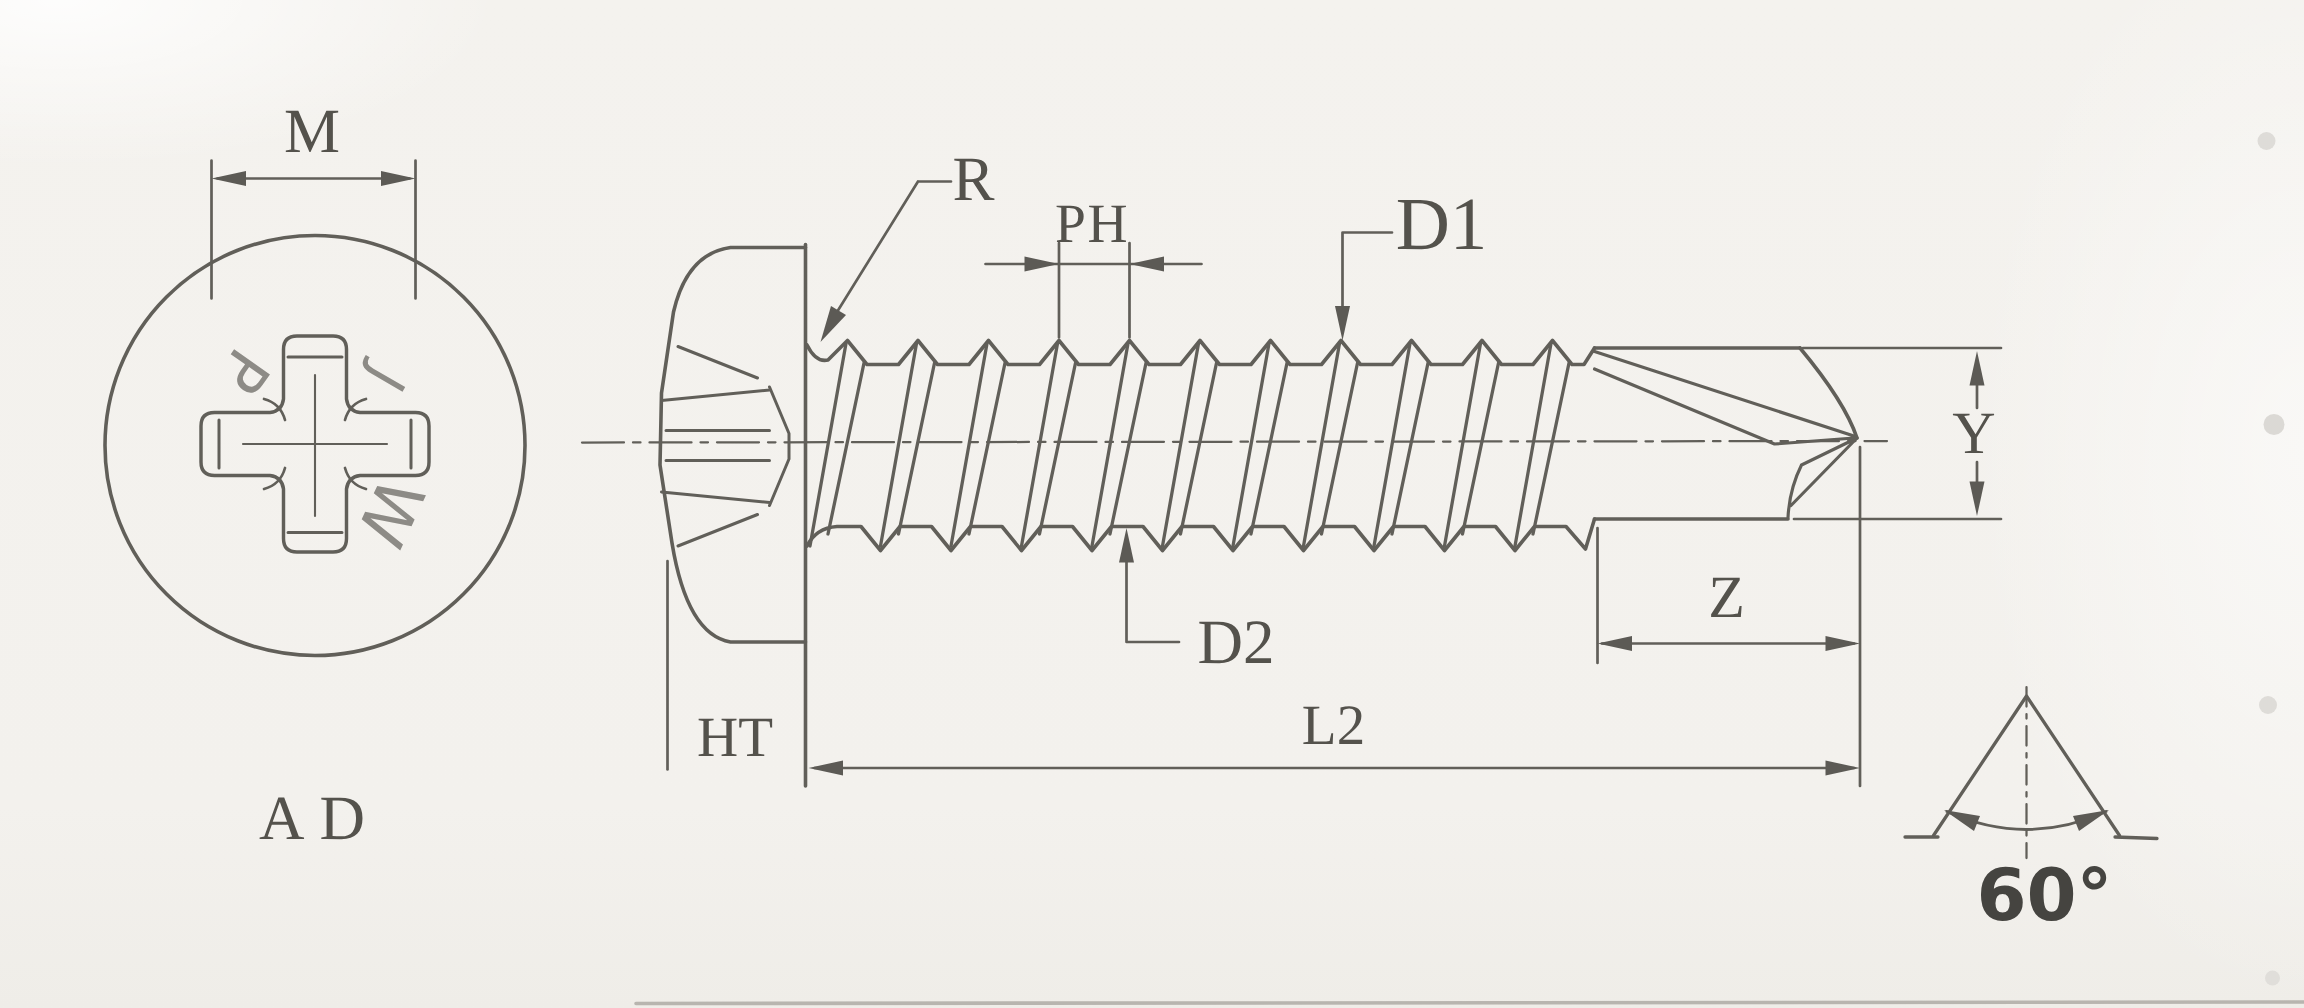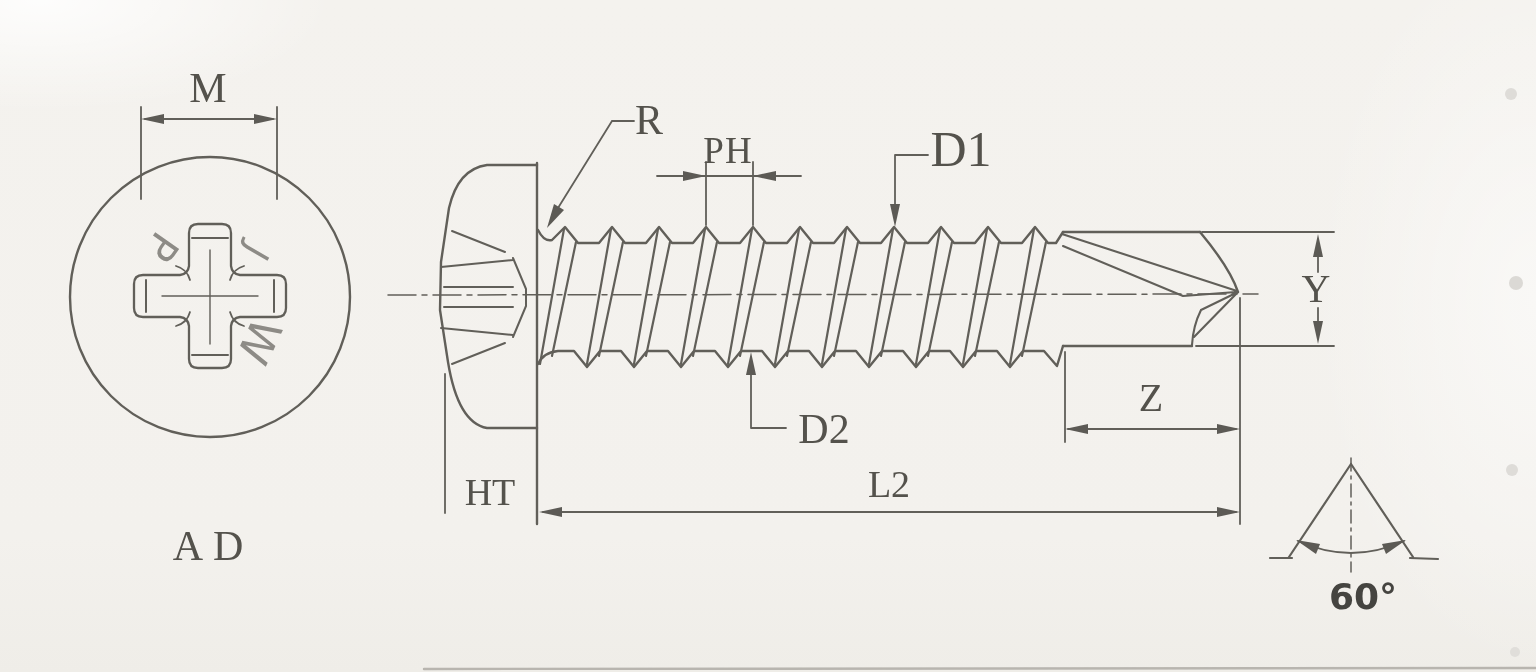--- a/index.html
+++ b/index.html
@@ -24,21 +24,21 @@
   .lbl-ht {left:490px;top:492px;font-size:38px;}
   .lbl-l2 {left:889px;top:484px;font-size:38px;}
   .lbl-z  {left:1151px;top:398px;font-size:40px;}
   .lbl-y  {left:1316px;top:289px;font-size:40px;}
   .stamp{position:absolute;color:#85837e;opacity:.92;
          font-family:"DejaVu Sans", sans-serif;font-weight:500;
          line-height:1;}
   .lbl-p{left:162px;top:247px;font-size:40px;transform:translate(-50%,-50%) rotate(125deg);}
   .lbl-j{left:256px;top:252px;font-size:36px;transform:translate(-50%,-50%) rotate(120deg);}
   .lbl-w{left:259px;top:341px;font-size:44px;transform:translate(-50%,-50%) rotate(115deg);}
-  .lbl-deg{left:1363px;top:597px;font-size:36px;font-weight:bold;
+  .lbl-deg{left:1363px;top:597px;font-size:48px;font-weight:bold;
            color:#454440;font-family:"DejaVu Sans", sans-serif;}
 </style>
 </head>
 <body>
 
 <div class="stage">
 
   <svg width="1536" height="672" viewBox="0 0 1536 672">
     <g fill="none" stroke="#615f59" stroke-width="2.4" stroke-linecap="round" stroke-linejoin="round">
 

